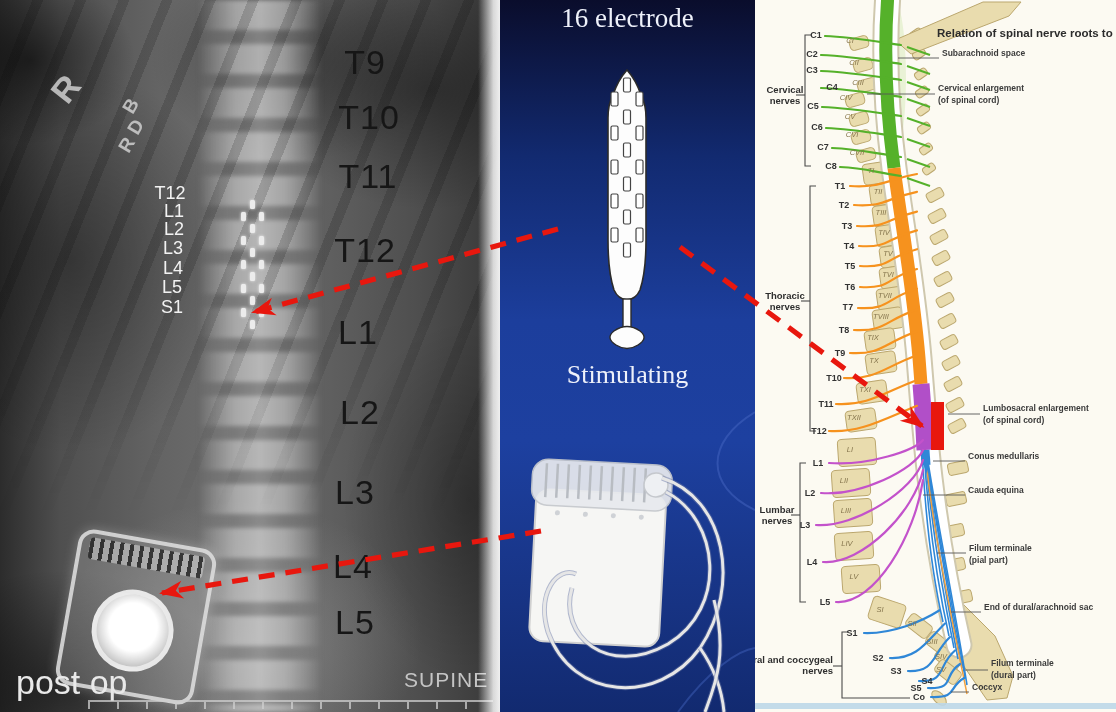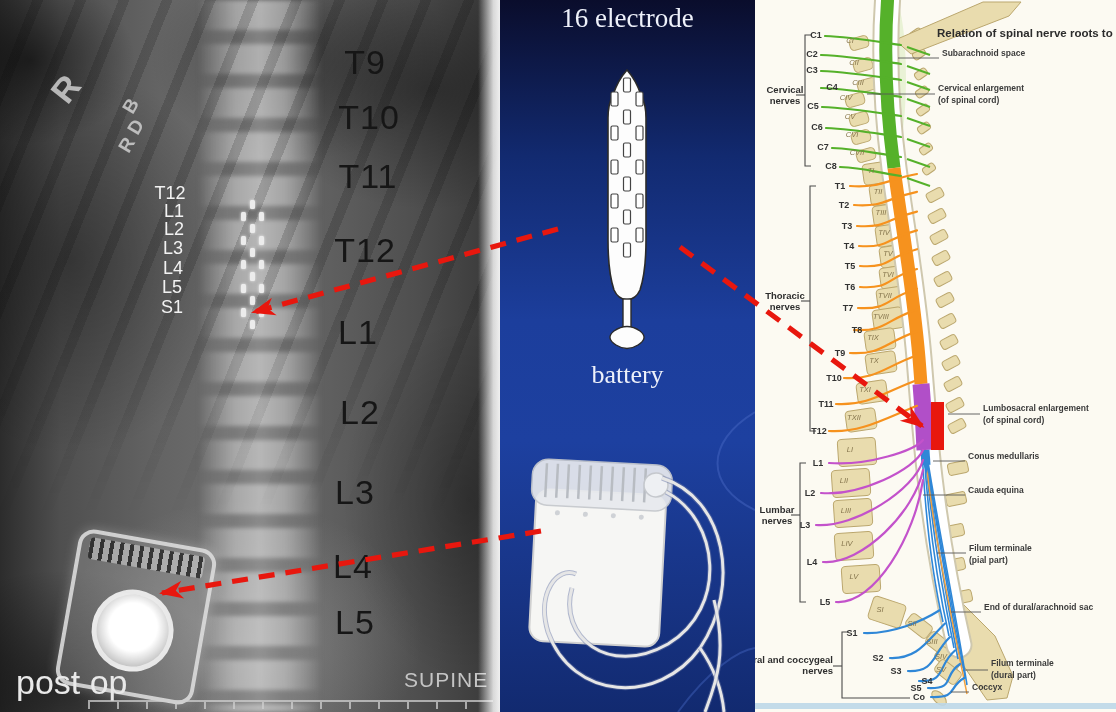--- a/index.html
+++ b/index.html
@@ -193,21 +193,21 @@
           <path d="M200,648 C214,668 222,690 224,712" fill="none" stroke="#6b7aa8" stroke-width="5" opacity="0.5"></path>
           <path d="M200,648 C214,668 222,690 224,712" fill="none" stroke="#e6e6e6" stroke-width="3"></path>
           <path d="M214,600 C228,655 215,685 205,712" fill="none" stroke="#6b7aa8" stroke-width="5" opacity="0.5"></path>
           <path d="M214,600 C228,655 215,685 205,712" fill="none" stroke="#e6e6e6" stroke-width="3"></path>
         </g>
     </svg>
     <div id="caption-top" class="cap">
         <span>16 electrode</span>
       </div>
     <div id="caption-bottom" class="cap">
-        <span>battery</span>
+        <span>Stimulating</span>
       </div>
   </div>
 
   <div id="diag" class="panel">
     <svg id="diag-art" width="361" height="712" viewBox="0 0 361 712">
         <ellipse cx="136" cy="78" rx="15" ry="85" fill="#e7f1d2" opacity="0.9"></ellipse>
         <rect x="94.5" y="37" width="19" height="12" rx="4" fill="#e9dcae" stroke="#bba76e" stroke-width="1" transform="rotate(-15 104 43)"></rect>
         <rect x="98.5" y="59" width="19" height="12" rx="4" fill="#e9dcae" stroke="#bba76e" stroke-width="1" transform="rotate(-15 108 65)"></rect>
         <rect x="102.5" y="79" width="19" height="12" rx="4" fill="#e9dcae" stroke="#bba76e" stroke-width="1" transform="rotate(-15 112 85)"></rect>
         <rect x="90.5" y="94" width="19" height="12" rx="4" fill="#e9dcae" stroke="#bba76e" stroke-width="1" transform="rotate(-15 100 100)"></rect>
@@ -354,22 +354,22 @@
         <span class="gname" style="left: 30px; top: 301px;">
           <span>Thoracic</span>
           <span>nerves</span>
         </span>
         <span class="droot" style="left: 85px; top: 186px;">T1</span>
         <span class="droot" style="left: 89px; top: 205px;">T2</span>
         <span class="droot" style="left: 92px; top: 226px;">T3</span>
         <span class="droot" style="left: 94px; top: 246px;">T4</span>
         <span class="droot" style="left: 95px; top: 266px;">T5</span>
         <span class="droot" style="left: 95px; top: 287px;">T6</span>
-        <span class="droot" style="left: 93px; top: 308px;">T7</span>
-        <span class="droot" style="left: 89px; top: 330px; margin-left: 13px;">T8</span>
+        <span class="droot" style="left: 93px; top: 308px; font-family: Liberation Mono, monospace;">T7</span>
+        <span class="droot" style="left: 89px; top: 330px;">T8</span>
         <span class="droot" style="left: 85px; top: 353px;">T9</span>
         <span class="droot" style="left: 79px; top: 378px;">T10</span>
         <span class="droot" style="left: 71px; top: 404px;">T11</span>
         <span class="droot" style="left: 64px; top: 431px;">T12</span>
         <span class="gname" style="left: 22px; top: 515px;">
           <span>Lumbar</span>
           <span>nerves</span>
         </span>
         <span class="droot" style="left: 63px; top: 463px;">L1</span>
         <span class="droot" style="left: 55px; top: 493px;">L2</span>

